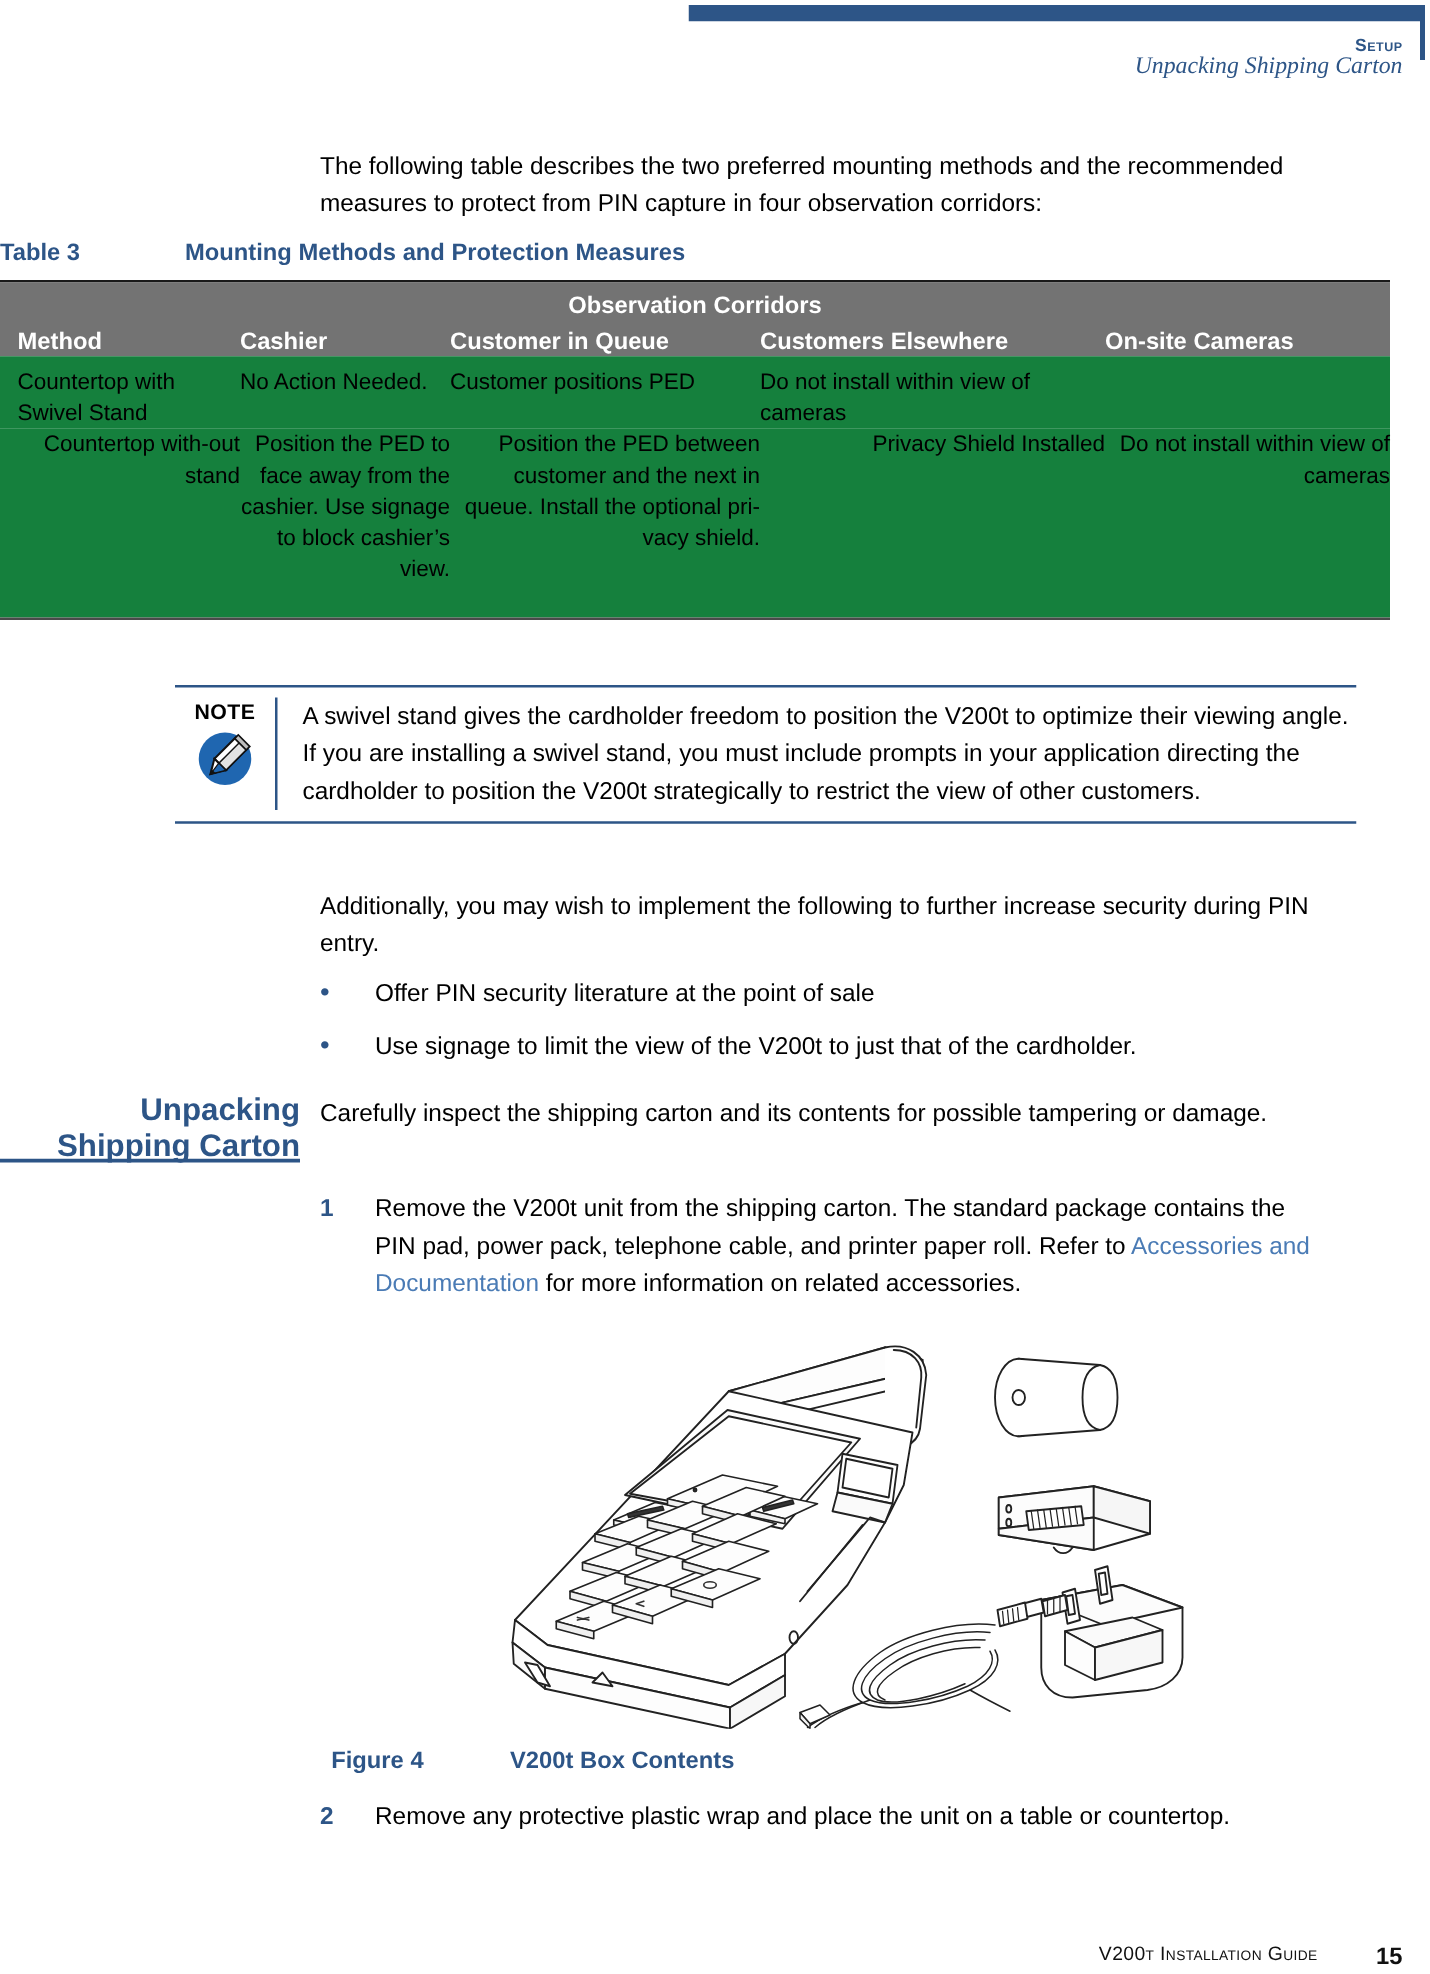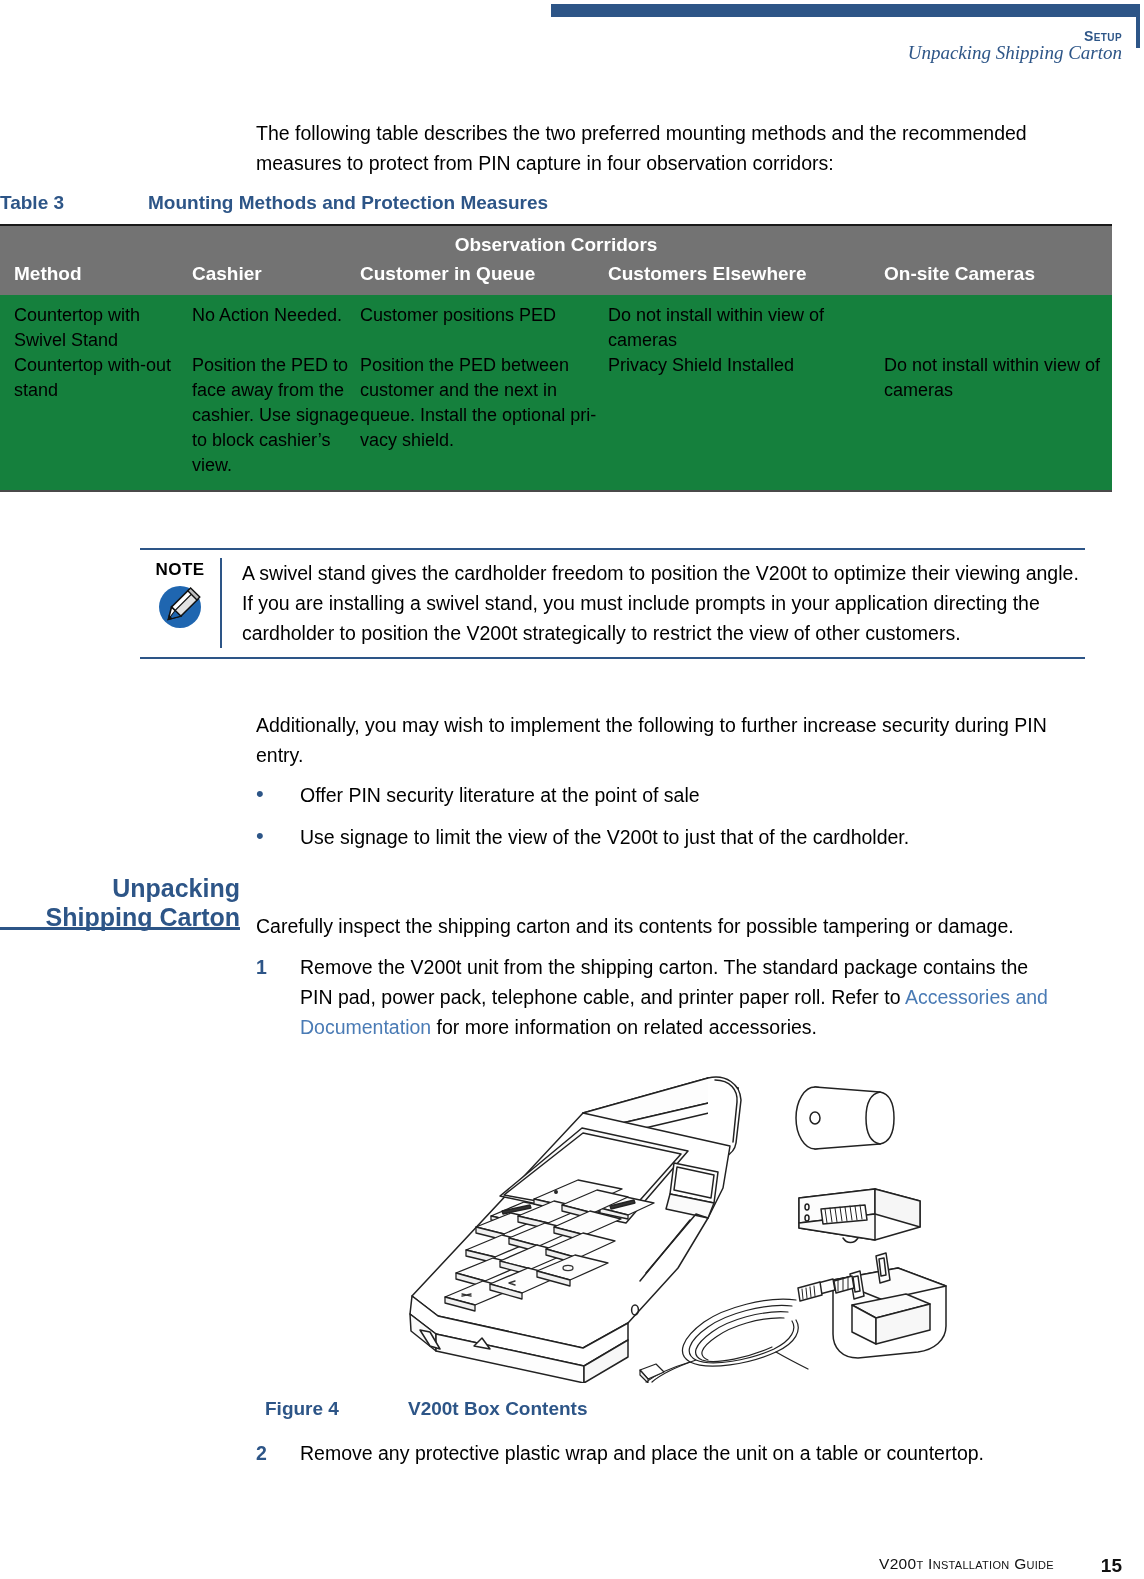--- a/index.html
+++ b/index.html
@@ -82,30 +82,29 @@
   .tbl-head-span {
     text-align: center;
     font-weight: bold;
     font-size: 19px;
     padding: 8px 0 7px 0;
   }
   .tbl-head-cols {
     display: flex;
     font-weight: bold;
     font-size: 19px;
-    padding-bottom: 10px;
   }
   .tbl-body-row {
     display: flex;
     background: #15803d;
     font-size: 18px;
     line-height: 25px;
   }
   .tbl-body-row.first { padding-top: 8px; }
-  .tbl-body-row.last { padding-bottom: 12px; }
+  .tbl-body-row.last { padding-bottom: 26px; text-align: right; }
   .tbl-rule-bottom {
     height: 2px; background: #4a4a4a; width: 100%;
   }
   .c0 { width: 192px; padding-left: 14px; }
   .c1 { width: 168px; }
   .c2 { width: 248px; }
   .c3 { width: 276px; }
   .c4 { width: 228px; }
   .tbl-head-cols .c0 { padding-left: 14px; }
 
@@ -168,21 +167,21 @@
     line-height: 29px;
   }
   .side-head-rule {
     position: absolute;
     left: 0px; top: 927px;
     width: 240px; height: 3px;
     background: #2d5587;
   }
 
   
-  .step-intro { left: 256px; top: 876px; width: 800px; margin-top: 35px; }
+  .step-intro { left: 256px; top: 876px; width: 800px; }
   .step {
     position: absolute;
     display: flex;
     font-size: 19.5px;
     line-height: 30px;
     width: 800px;
   }
   .step-num {
     flex: 0 0 44px;
     font-weight: bold;

